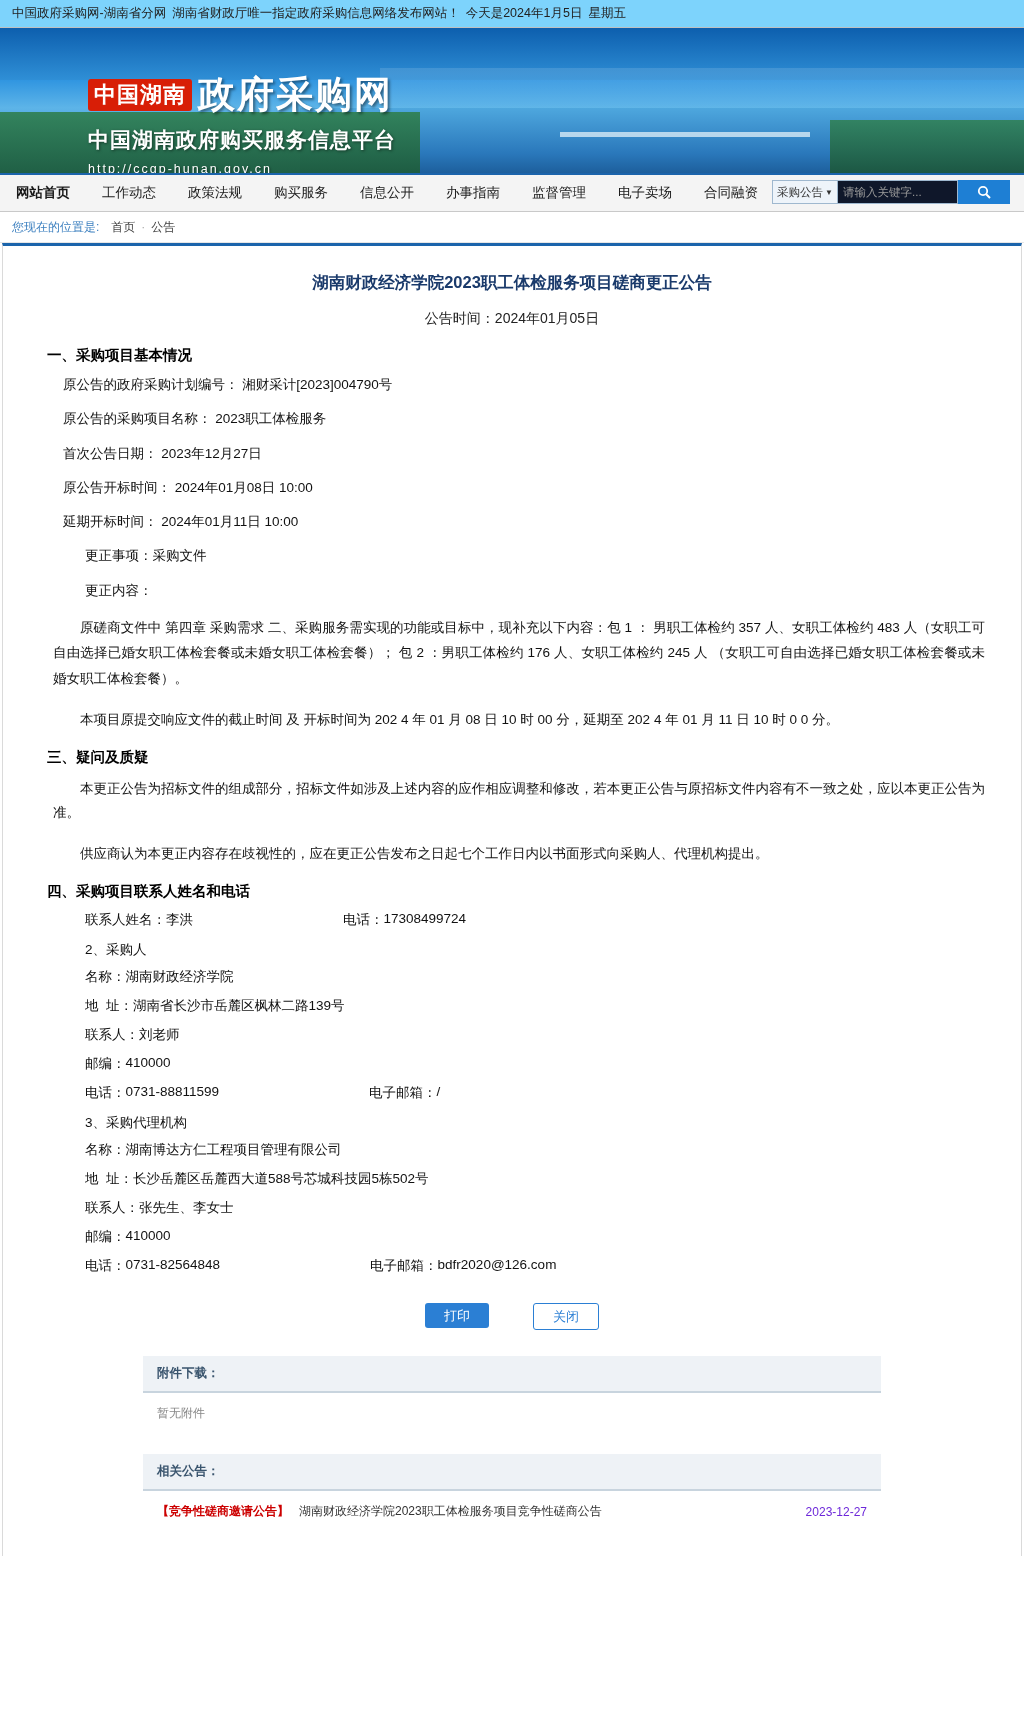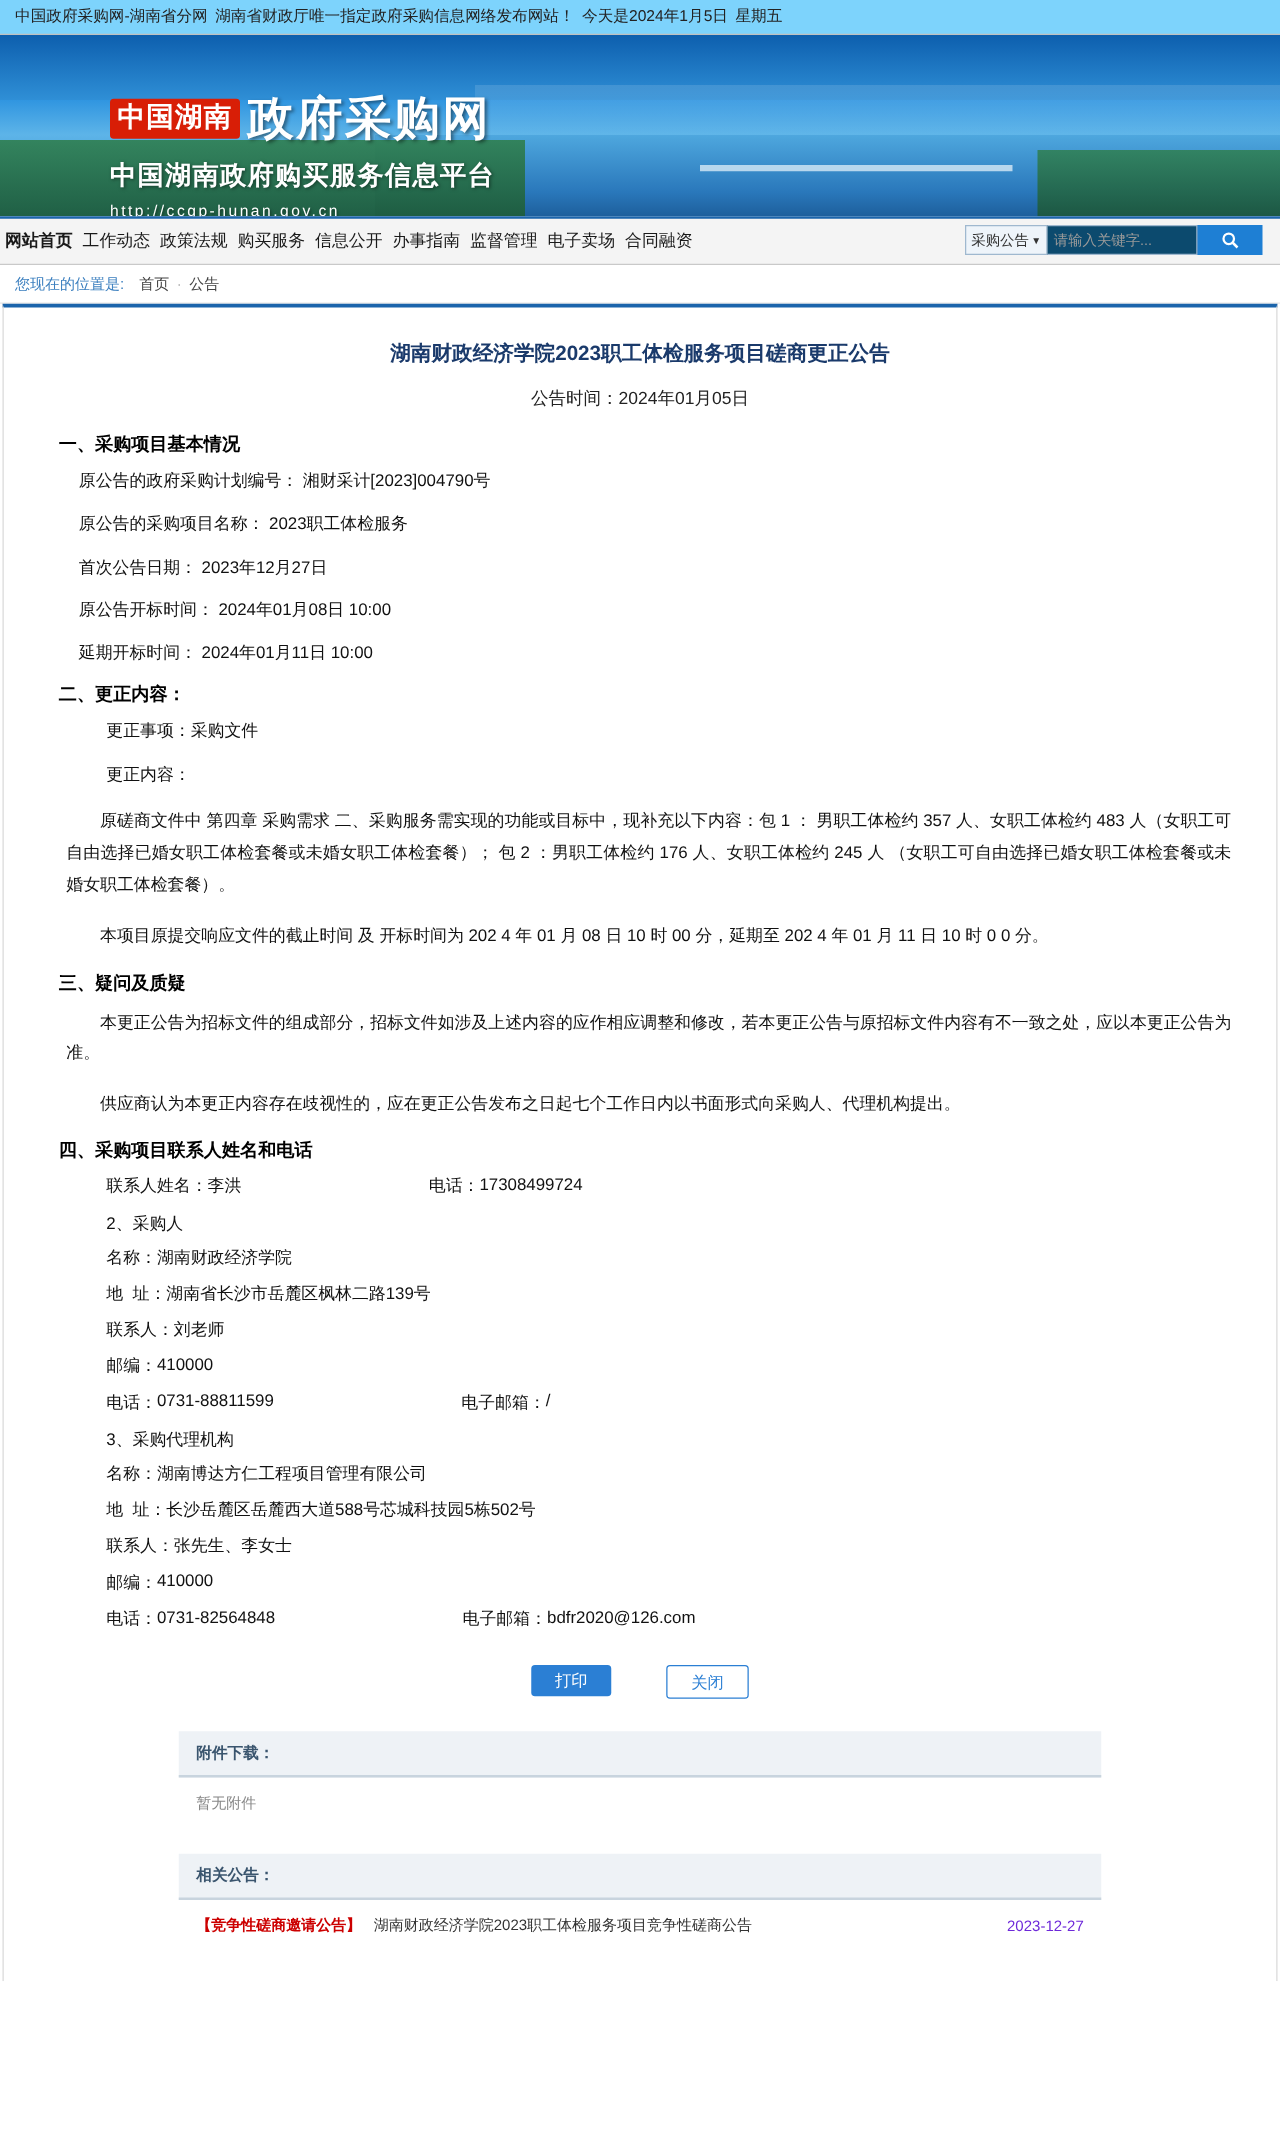--- a/index.html
+++ b/index.html
@@ -94,39 +94,39 @@
     height: 36px;
     background: #f4f4f4;
     border-top: 2px solid #1b64ab;
     border-bottom: 1px solid #c9c9c9;
     display: flex;
     align-items: center;
     position: relative;
   }
   .nav-items { display: flex; align-items: center; font-size: 13.5px; color: #1a1a1a; }
   .nav-items .item {
-    padding: 0 4px; cursor: pointer; white-space: nowrap;
+    padding: 0 16px; cursor: pointer; white-space: nowrap;
   }
   .nav-items .item:first-child { font-weight: bold; }
   .search-area {
     position: absolute; right: 14px; top: 5px;
     display: flex; align-items: center;
   }
   .sel {
     width: 66px; height: 24px; font-size: 11.5px;
     border: 1px solid #9fb8cf; background: #eef4fa;
     display: flex; align-items: center; justify-content: space-between;
     padding: 0 4px; box-sizing: border-box; color: #333;
   }
   .sel .caret { font-size: 8px; }
   .search-input {
     width: 120px; height: 24px; box-sizing: border-box;
     border: 1px solid #9fb8cf; border-left: none;
     font-size: 11.5px; padding: 0 5px; color: #999;
-    display: flex; align-items: center; background: #0c4a6e;
+    display: flex; align-items: center; background: #0f172a;
   }
   .search-btn {
     width: 52px; height: 24px; background: #1e7fd4;
     display: flex; align-items: center; justify-content: center;
     cursor: pointer;
   }
   .search-btn svg { display: block; }
 
   
   .crumb {
@@ -291,21 +291,20 @@
   <h1 class="title">湖南财政经济学院2023职工体检服务项目磋商更正公告</h1>
   <div class="pubtime">公告时间：2024年01月05日</div>
 
   <h2 class="sec">一、采购项目基本情况</h2>
   <p class="line">原公告的政府采购计划编号：  湘财采计[2023]004790号</p>
   <p class="line">原公告的采购项目名称：  2023职工体检服务</p>
   <p class="line">首次公告日期：  2023年12月27日</p>
   <p class="line">原公告开标时间：   2024年01月08日 10:00</p>
   <p class="line">延期开标时间：  2024年01月11日 10:00</p>
 
-  <h2 class="sec">二、更正内容：</h2>
   <p class="sub">更正事项：采购文件</p>
   <p class="sub">更正内容：</p>
   <p class="para">原磋商文件中  第四章  采购需求     二、采购服务需实现的功能或目标中，现补充以下内容：包 1 ：  男职工体检约  357 人、女职工体检约  483  人（女职工可自由选择已婚女职工体检套餐或未婚女职工体检套餐）；   包 2     ：男职工体检约   176     人、女职工体检约    245     人 （女职工可自由选择已婚女职工体检套餐或未婚女职工体检套餐）。</p>
   <p class="para2">本项目原提交响应文件的截止时间  及  开标时间为 202 4 年  01 月  08 日 10 时 00 分，延期至 202 4 年  01 月  11 日  10 时  0 0 分。</p>
 
   <h2 class="sec">三、疑问及质疑</h2>
   <p class="para2">本更正公告为招标文件的组成部分，招标文件如涉及上述内容的应作相应调整和修改，若本更正公告与原招标文件内容有不一致之处，应以本更正公告为准。</p>
   <p class="para2">供应商认为本更正内容存在歧视性的，应在更正公告发布之日起七个工作日内以书面形式向采购人、代理机构提出。</p>
 
   <h2 class="sec">四、采购项目联系人姓名和电话</h2>

